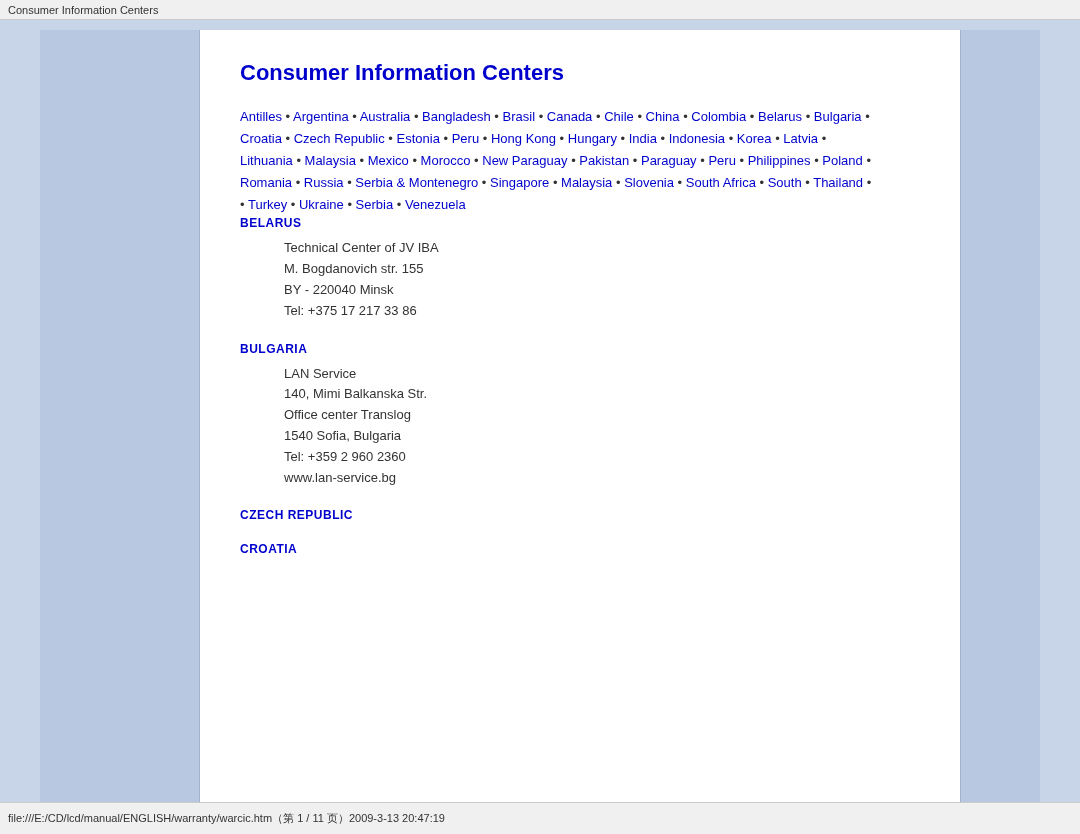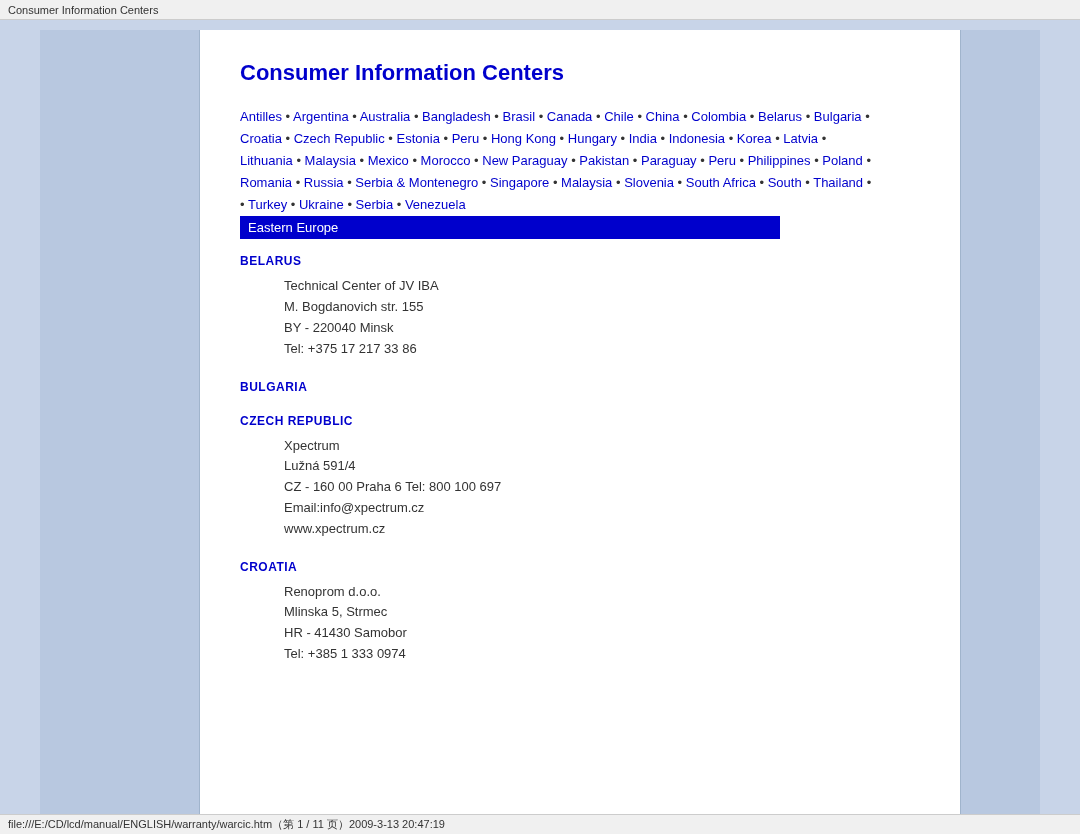--- a/index.html
+++ b/index.html
@@ -118,21 +118,21 @@
       margin-bottom: 5px;
       margin-left: 44px;
     }
 
     .status-bar {
       background-color: #f0f0f0;
       border-top: 1px solid #ccc;
       padding: 2px 8px;
       font-size: 11px;
       color: #333;
-      height: 20px;
+      height: 32px;
       display: flex;
       align-items: center;
       position: fixed;
       bottom: 0;
       width: 1080px;
     }
   </style>
 </head>
 <body>
 
@@ -194,55 +194,49 @@
       <a href="#">South Africa</a><span> • </span>
       <a href="#">South</a><span> • </span>
       <a href="#">Thailand</a><span> •<br>
       • </span>
       <a href="#">Turkey</a><span> • </span>
       <a href="#">Ukraine</a><span> • </span>
       <a href="#">Serbia</a><span> • </span>
       <a href="#">Venezuela</a>
     </div>
 
-    <span class="section-header">Eastern Europe</span>
 
     <div class="country-section">
       <div class="country-name">BELARUS</div>
       <div class="country-details">
         Technical Center of JV IBA<br>
         M. Bogdanovich str. 155<br>
         BY - 220040 Minsk<br>
         Tel: +375 17 217 33 86
       </div>
     </div>
 
     <div class="country-section">
       <div class="country-name">BULGARIA</div>
+      <div class="country-details">
+        LAN Service<br>
+        140, Mimi Balkanska Str.<br>
+        Office center Translog<br>
+        1540 Sofia, Bulgaria<br>
+        Tel: +359 2 960 2360<br>
+        www.lan-service.bg
+      </div>
     </div>
 
     <div class="country-section">
       <div class="country-name">CZECH REPUBLIC</div>
-      <div class="country-details">
-        Xpectrum<br>
-        Lužná 591/4<br>
-        CZ - 160 00 Praha 6 Tel: 800 100 697<br>
-        Email:info@xpectrum.cz<br>
-        www.xpectrum.cz
-      </div>
     </div>
 
     <div class="country-section" style="margin-top: 20px;">
       <div class="country-name">CROATIA</div>
-      <div class="country-details">
-        Renoprom d.o.o.<br>
-        Mlinska 5, Strmec<br>
-        HR - 41430 Samobor<br>
-        Tel: +385 1 333 0974
-      </div>
     </div>
 
   </div>
 
   <div class="right-panel"></div>
 
   <div class="right-sidebar"></div>
 
 </div>
 

